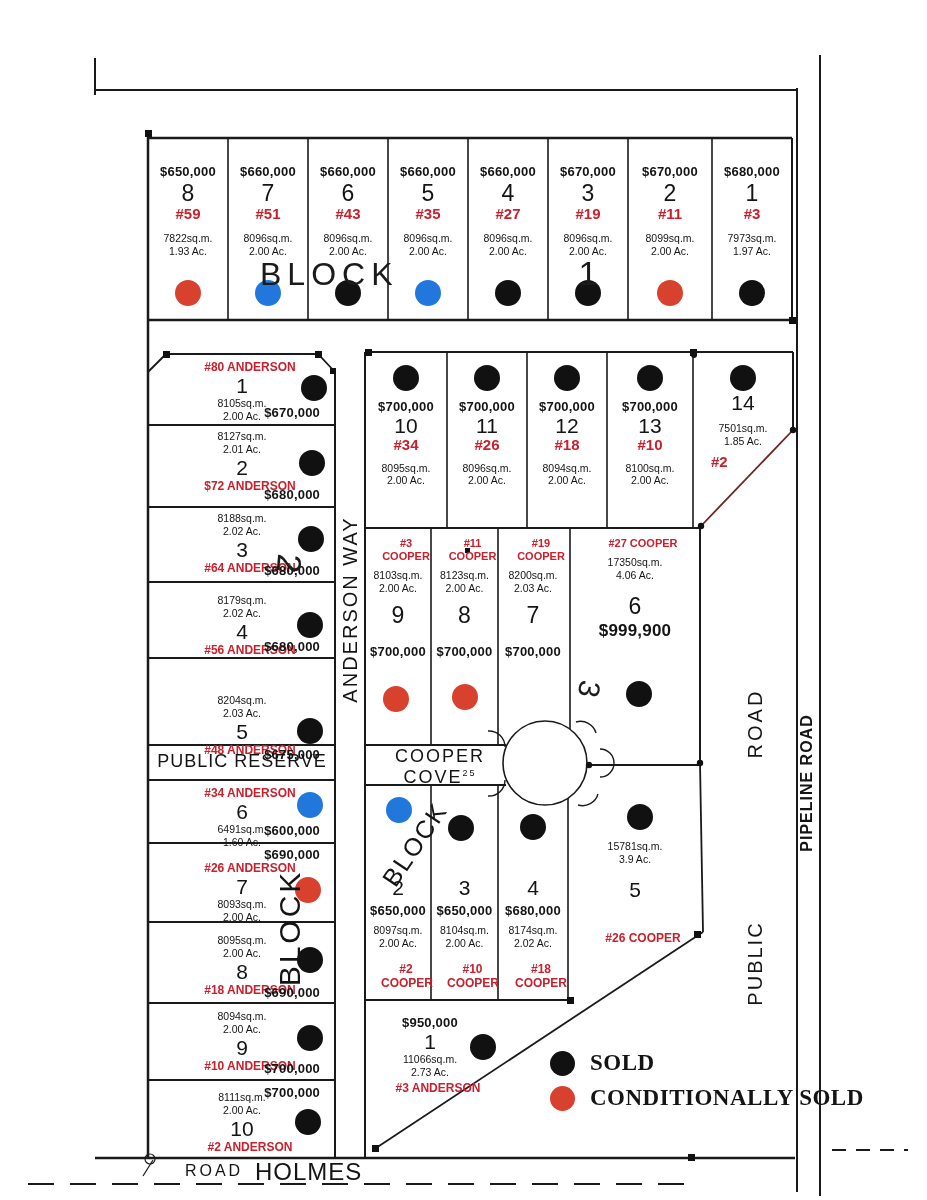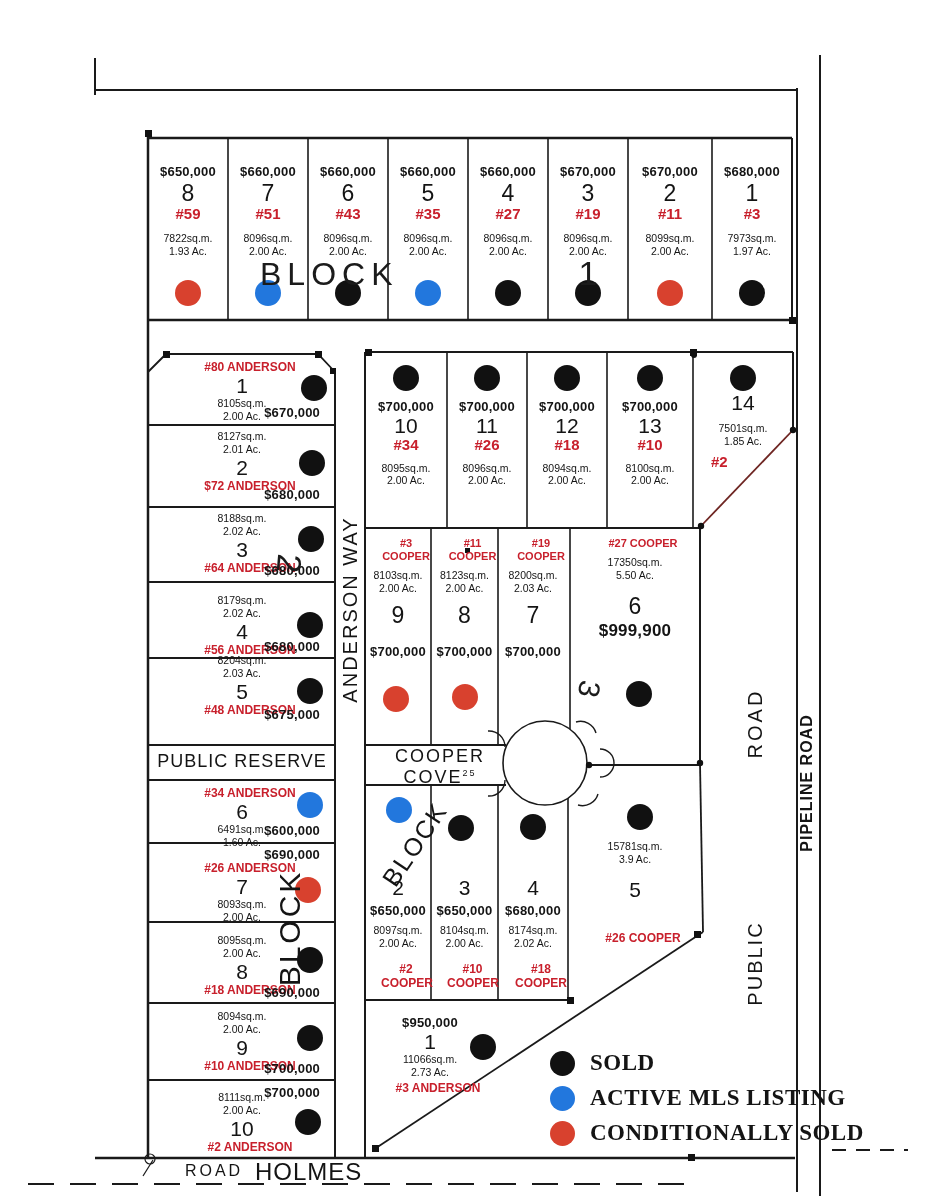--- a/index.html
+++ b/index.html
@@ -254,21 +254,21 @@
 <div class="lot b2" style="left:150px;top:584px;width:184px;height:72px;">
   <div class="size" style="margin-top:10px">
         <div>8179sq.m.</div>
         <div>2.02 Ac.</div>
       </div>
   <div class="num">4</div>
   <div class="addr">#56 ANDERSON</div>
   <div class="price pr-br">$680,000</div>
   <span class="dot" style="left:147px;top:28px;" data-status="sold"></span>
 </div>
-<div class="lot b2" style="left:150px;top:644px;width:184px;height:82px;">
+<div class="lot b2" style="left:150px;top:684px;width:184px;height:82px;">
   <div class="size" style="margin-top:10px">
         <div>8204sq.m.</div>
         <div>2.03 Ac.</div>
       </div>
   <div class="num">5</div>
   <div class="addr">#48 ANDERSON</div>
   <div class="price pr-br" style="bottom:4px">$675,000</div>
   <span class="dot" style="left:147px;top:34px;" data-status="sold"></span>
 </div>
 
@@ -407,21 +407,21 @@
         <div>2.03 Ac.</div>
       </div>
   <div class="num">7</div>
   <div class="price">$700,000</div>
 
 </div>
 <div class="lot b3c" style="left:568px;top:530px;width:134px;height:215px;">
   <div class="addr">#27 COOPER</div>
   <div class="size">
         <div>17350sq.m.</div>
-        <div>5.50 Ac.</div>
+        <div>4.06 Ac.</div>
       </div>
   <div class="num" style="margin-top:12px">6</div>
   <div class="price big-price" style="margin-top:2px">$999,900</div>
   <span class="dot" style="left:58px;top:151px;" data-status="sold"></span>
 </div>
 
 <div class="bignum" style="left:574px;top:672px;width:30px;font-size:30px;transform:rotate(100deg);">3</div>
 
 <div class="street" style="left:384px;top:746px;width:112px;font-size:18px;letter-spacing:2px;line-height:1.15;">
   <div>COOPER</div>
@@ -486,22 +486,18 @@
 
 <div class="street" style="left:168px;top:1162px;width:92px;font-size:16px;letter-spacing:3px;">ROAD</div>
 <div class="street" style="left:255px;top:1158px;width:100px;font-size:24px;letter-spacing:1px;">HOLMES</div>
 
 <div class="legend" style="left:550px;top:1050px;">
   <div class="lrow">
     <span class="ldot" data-status="sold"></span>
     <span class="llabel">SOLD</span>
   </div>
   <div class="lrow">
-    <span class="ldot" data-status="active"></span>
-    <span class="llabel">ACTIVE MLS LISTING</span>
-  </div>
-  <div class="lrow">
     <span class="ldot" data-status="conditional"></span>
     <span class="llabel">CONDITIONALLY SOLD</span>
   </div>
 </div>
 
 </div>
 
 </body></html>

